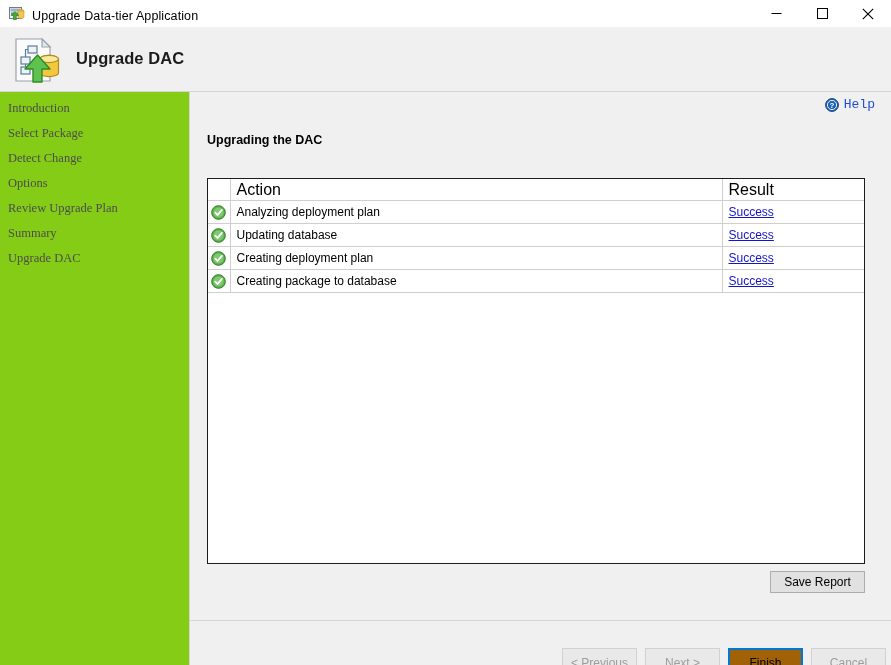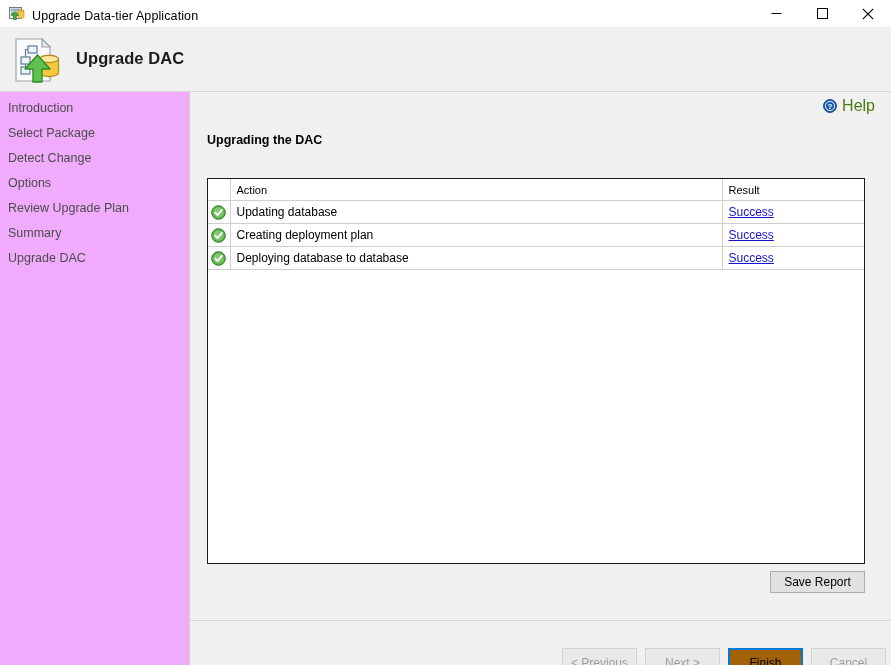--- a/index.html
+++ b/index.html
@@ -81,22 +81,23 @@
     font-weight: bold;
     color: #1b1b1b;
     letter-spacing: 0.1px;
   }
 
   
   .sidebar {
     position: absolute;
     left: 0; top: 92px;
     width: 189px; height: 573px;
-    background: #f0abfc;
+    background: #84cc16;
     border-right: 1px solid #d4d4d4;
+    font-family: Liberation Serif, serif;
   }
   .sidebar-item {
     position: absolute;
     left: 8px;
     font-size: 12.5px;
     color: #4d4d4d;
     white-space: nowrap;
     cursor: default;
   }
 
@@ -110,22 +111,23 @@
   .help-link {
     position: absolute;
     right: 16px; top: 5px;
     display: flex;
     align-items: center;
     gap: 5px;
     cursor: default;
   }
   .help-icon { width: 14px; height: 14px; display: block; }
   .help-text {
-    font-size: 16px;
-    color: #4d7c0f;
+    font-size: 13px;
+    color: #1d4ed8;
+    font-family: Liberation Mono, monospace;
   }
 
   .step-title {
     position: absolute;
     left: 17px; top: 41px;
     font-size: 12.5px;
     font-weight: bold;
     color: #000000;
   }
 
@@ -152,21 +154,21 @@
   .grid-table thead th {
     height: 21px;
     padding: 0 0 0 6px;
     margin: 0;
     text-align: left;
     font-weight: normal;
     background: #ffffff;
     border-right: 1px solid #cfcfcf;
     border-bottom: 1px solid #cfcfcf;
     color: #000000;
-    font-size: 11px;
+    font-size: 16px;
     vertical-align: middle;
   }
   .grid-table thead th.h-icon {
     padding: 0;
   }
   .grid-table thead th.h-last { border-right: none; }
 
   .grid-table tbody td {
     height: 22px;
     padding: 0 0 0 6px;
@@ -325,20 +327,33 @@
             <col class="c-result">
         </colgroup>
         <thead>
           <tr>
             <th class="h-icon"></th>
             <th>Action</th>
             <th class="h-last">Result</th>
           </tr>
         </thead>
         <tbody>
+          <tr>
+            <td class="cell-icon">
+              <span class="ok-icon">
+                <svg viewBox="0 0 15 15" width="15" height="15">
+                    <circle cx="7.5" cy="7.5" r="6.8" fill="#5cb24c" stroke="#2e7a22" stroke-width="1"></circle>
+                    <circle cx="7.5" cy="7.5" r="5" fill="#7fc970"></circle>
+                    <path d="M4.3 7.6 L6.5 10 L10.9 4.9" fill="none" stroke="#ffffff" stroke-width="1.8" stroke-linecap="round" stroke-linejoin="round"></path>
+                  </svg>
+              </span>
+            </td>
+            <td>Analyzing deployment plan</td>
+            <td class="cell-result"><span class="result-link">Success</span></td>
+          </tr>
           <tr>
             <td class="cell-icon">
               <span class="ok-icon">
                 <svg viewBox="0 0 15 15" width="15" height="15">
                     <circle cx="7.5" cy="7.5" r="6.8" fill="#5cb24c" stroke="#2e7a22" stroke-width="1"></circle>
                     <circle cx="7.5" cy="7.5" r="5" fill="#7fc970"></circle>
                     <path d="M4.3 7.6 L6.5 10 L10.9 4.9" fill="none" stroke="#ffffff" stroke-width="1.8" stroke-linecap="round" stroke-linejoin="round"></path>
                   </svg>
               </span>
             </td>
@@ -361,21 +376,21 @@
           <tr>
             <td class="cell-icon">
               <span class="ok-icon">
                 <svg viewBox="0 0 15 15" width="15" height="15">
                     <circle cx="7.5" cy="7.5" r="6.8" fill="#5cb24c" stroke="#2e7a22" stroke-width="1"></circle>
                     <circle cx="7.5" cy="7.5" r="5" fill="#7fc970"></circle>
                     <path d="M4.3 7.6 L6.5 10 L10.9 4.9" fill="none" stroke="#ffffff" stroke-width="1.8" stroke-linecap="round" stroke-linejoin="round"></path>
                   </svg>
               </span>
             </td>
-            <td>Deploying database to database</td>
+            <td>Creating package to database</td>
             <td class="cell-result"><span class="result-link">Success</span></td>
           </tr>
         </tbody>
       </table>
     </div>
 
     <button class="btn btn-save">Save Report</button>
 
     <div class="footer-sep"></div>
 

